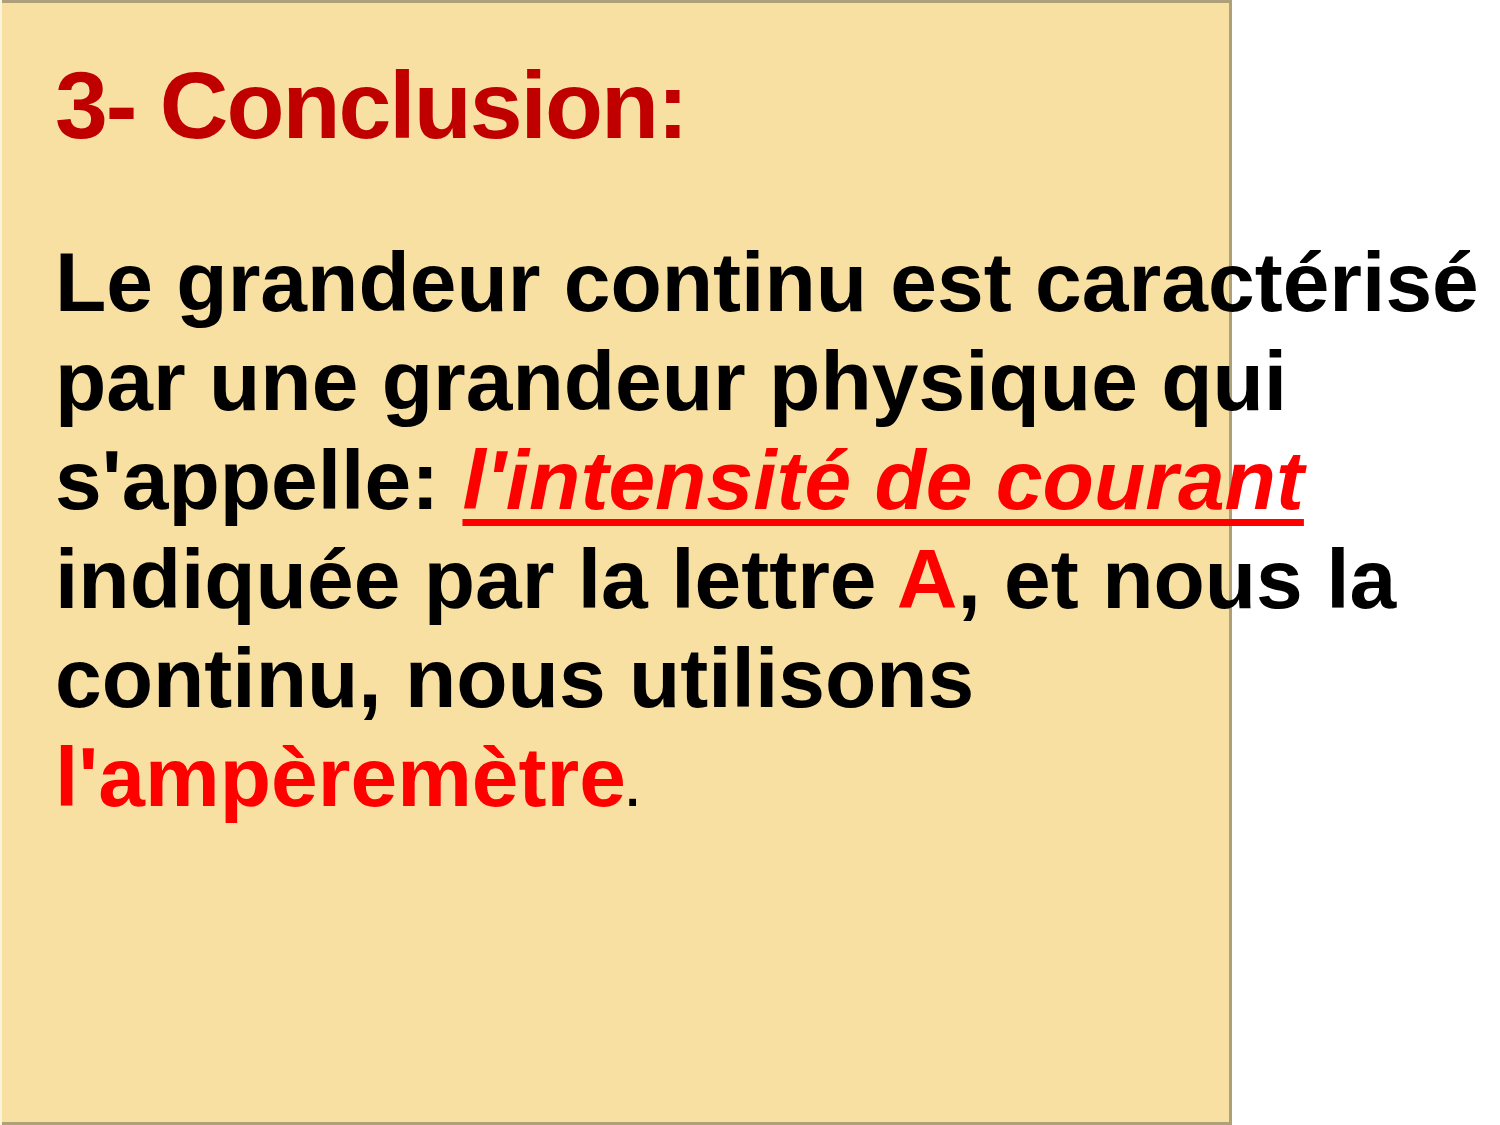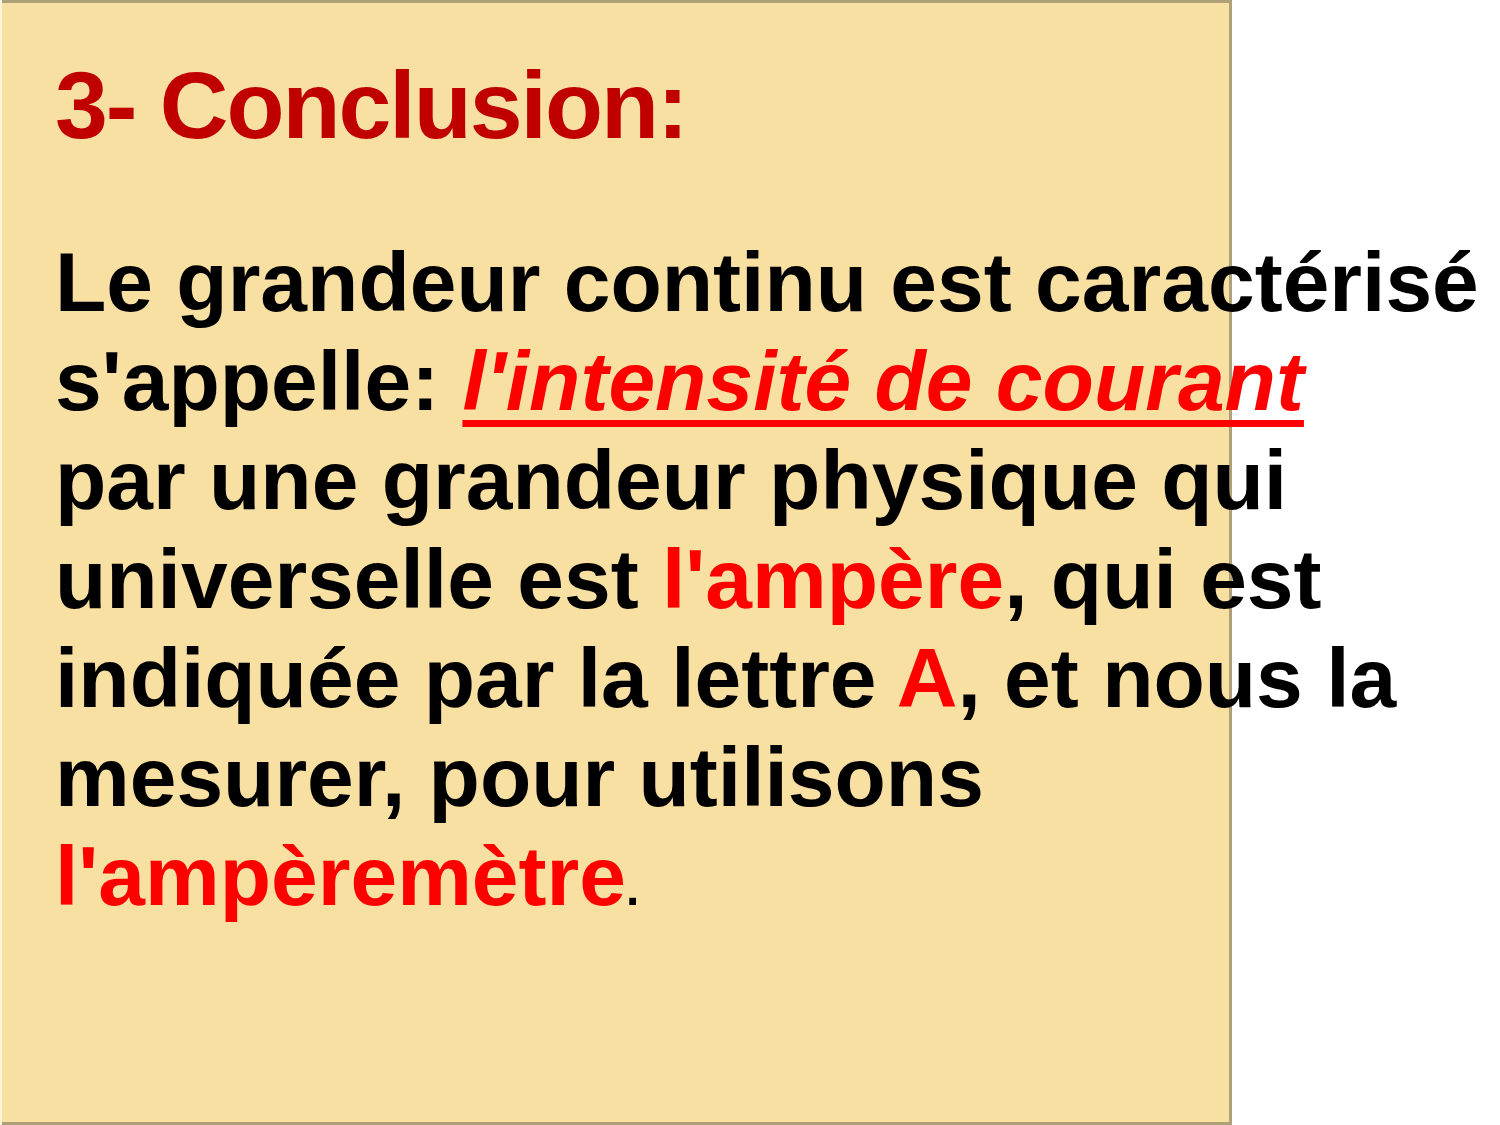--- a/index.html
+++ b/index.html
@@ -74,20 +74,19 @@
 <div class="slide">
   <div class="edge edge-top"></div>
   <div class="edge edge-bottom"></div>
   <div class="edge edge-right"></div>
   <div class="edge edge-left"></div>
 
   <h1 class="heading">3- Conclusion:</h1>
 
   <div class="body-text">
       <div class="line"><span class="seg-black">Le grandeur continu est caractérisé</span></div>
+      <div class="line"><span class="seg-black">par une grandeur physique qui</span></div>
       <div class="line"><span class="seg-black">s'appelle: </span><span class="seg-red-italic-underline">l'intensité de courant</span></div>
-      <div class="line"><span class="seg-black">par une grandeur physique qui</span></div>
-      <div class="line"><span class="seg-black">universelle est </span><span class="seg-red">l'ampère</span><span class="seg-black">, qui est</span></div>
       <div class="line"><span class="seg-black">indiquée par la lettre </span><span class="seg-red">A</span><span class="seg-black">, et nous la</span></div>
-      <div class="line"><span class="seg-black">mesurer, pour utilisons</span></div>
+      <div class="line"><span class="seg-black">continu, nous utilisons</span></div>
       <div class="line"><span class="seg-red">l'ampèremètre</span><span class="seg-black-small">.</span></div>
     </div>
 </div>
 
 </body></html>

